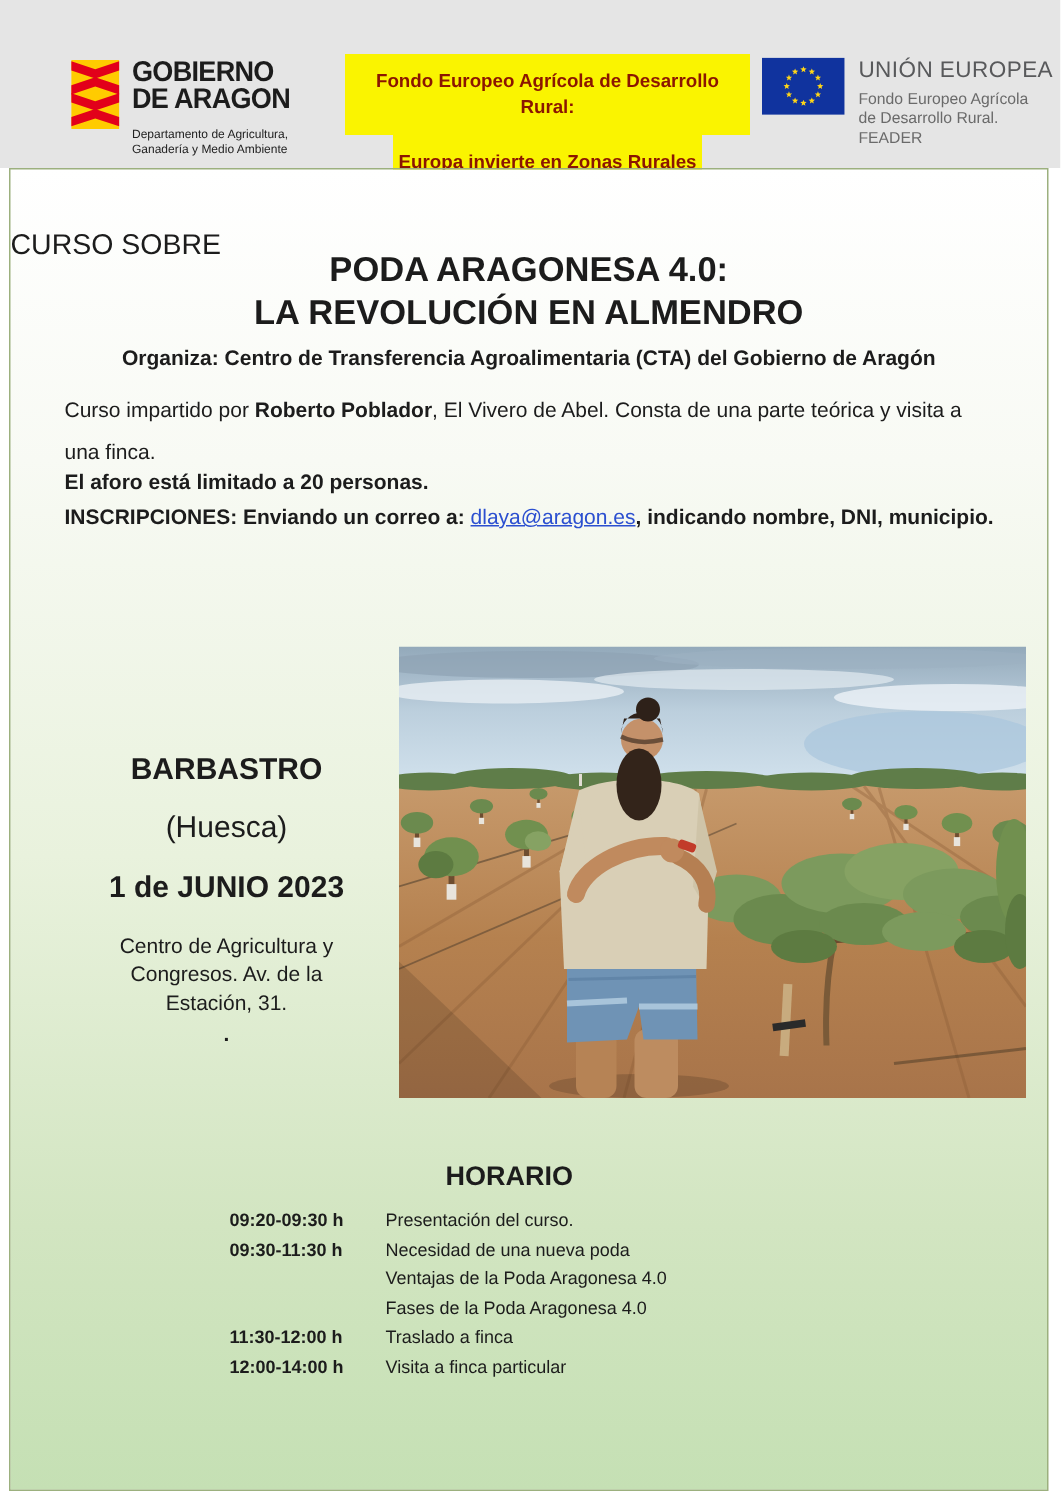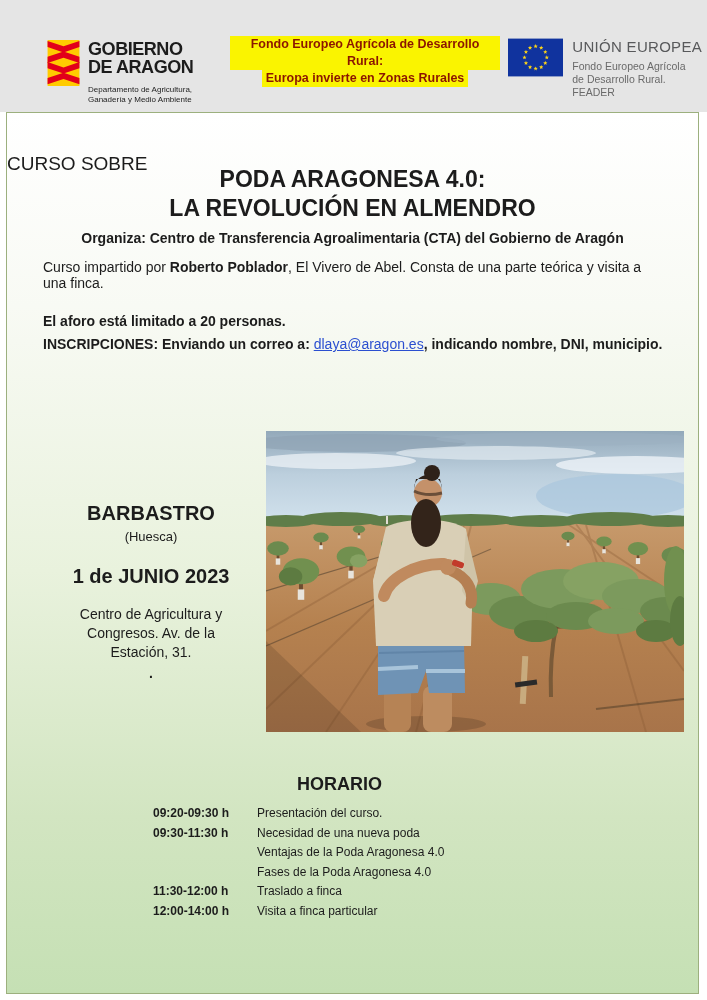--- a/index.html
+++ b/index.html
@@ -5,43 +5,43 @@
   html,body{margin:0;padding:0;background:#ffffff;}
   body{width:707px;height:1000px;position:relative;font-family:"Liberation Sans","DejaVu Sans",sans-serif;color:#1c1c1c;overflow:hidden;}
 
   
   .header{position:absolute;left:0;top:0;width:707px;height:112px;background:#e5e5e5;}
   .logo-block{position:absolute;left:46px;top:40px;display:flex;align-items:flex-start;}
   .logo-icon{display:block;margin-right:7px;}
   .logo-text .gov{font-size:19px;font-weight:bold;letter-spacing:-0.5px;line-height:18px;transform:scaleX(.95);transform-origin:left;}
   .logo-dept{margin-top:9px;font-size:8px;line-height:10px;color:#222;}
   .banner{position:absolute;left:230px;top:36px;width:270px;text-align:center;font-size:12.5px;font-weight:bold;color:#8b1500;line-height:17px;}
-  .banner span{background:#faf400;padding:0 4px;display:inline-block;}
+  .banner span{background:#faf400;padding:10px 4px;display:inline-block;}
   .eu-block{position:absolute;left:508px;top:38px;display:flex;align-items:flex-start;}
   .eu-flag{display:block;}
   .eu-texts{margin-left:9px;}
   .eu-title{font-size:15px;color:#58595b;letter-spacing:.3px;}
   .eu-sub{margin-top:5px;font-size:10.5px;line-height:13px;color:#6a6a6a;}
 
   
   .poster{position:absolute;left:6px;top:112px;width:693px;height:882px;
     border:1px solid #9cb07e;box-sizing:border-box;
     background:linear-gradient(180deg,#ffffff 0%,#f8faf4 22%,#e9f2dd 52%,#d2e5c1 80%,#c5e0b4 100%);}
   .kicker{position:absolute;left:0;right:0;top:7px;text-align:left;font-size:19px;font-weight:normal;margin-top:33px;}
   .title{position:absolute;left:0;right:0;top:52px;text-align:center;font-size:23px;font-weight:bold;line-height:29px;}
   .organizer{position:absolute;left:20px;right:20px;top:117px;text-align:center;font-size:14px;font-weight:bold;}
-  .description{position:absolute;left:36px;right:30px;top:146px;font-size:14px;line-height:16px;text-align:left;}
+  .description{position:absolute;left:36px;right:30px;top:146px;font-size:14px;line-height:28px;text-align:left;}
   .capacity{position:absolute;left:36px;right:30px;top:200px;font-size:14px;font-weight:bold;}
   .inscriptions{position:absolute;left:36px;right:30px;top:221px;font-size:14px;font-weight:bold;line-height:21.5px;text-align:justify;}
   .email-link{color:#2b4fd0;text-decoration:underline;font-weight:normal;cursor:pointer;}
   b,.bold{font-weight:bold;}
 
   .event-block{position:absolute;left:24px;top:388px;width:240px;text-align:center;}
   .event-city{font-size:20px;font-weight:bold;line-height:24px;}
-  .event-province{font-size:13px;line-height:23px;}
+  .event-province{font-size:20px;line-height:23px;margin-top:16px;}
   .event-date{margin-top:16px;font-size:20px;font-weight:bold;line-height:24px;}
   .event-venue{margin-top:17px;font-size:14px;line-height:19px;}
   .event-dot{margin-top:3px;font-size:14px;font-weight:bold;}
 
   .photo{position:absolute;left:259px;top:318px;width:418px;height:301px;}
   .photo svg{display:block;}
 
   .horario-title{position:absolute;left:0;right:26px;top:661px;text-align:center;font-size:18px;font-weight:bold;}
   .schedule{position:absolute;left:146px;top:691px;font-size:12px;line-height:19.5px;}
   .sched-row{display:flex;}

